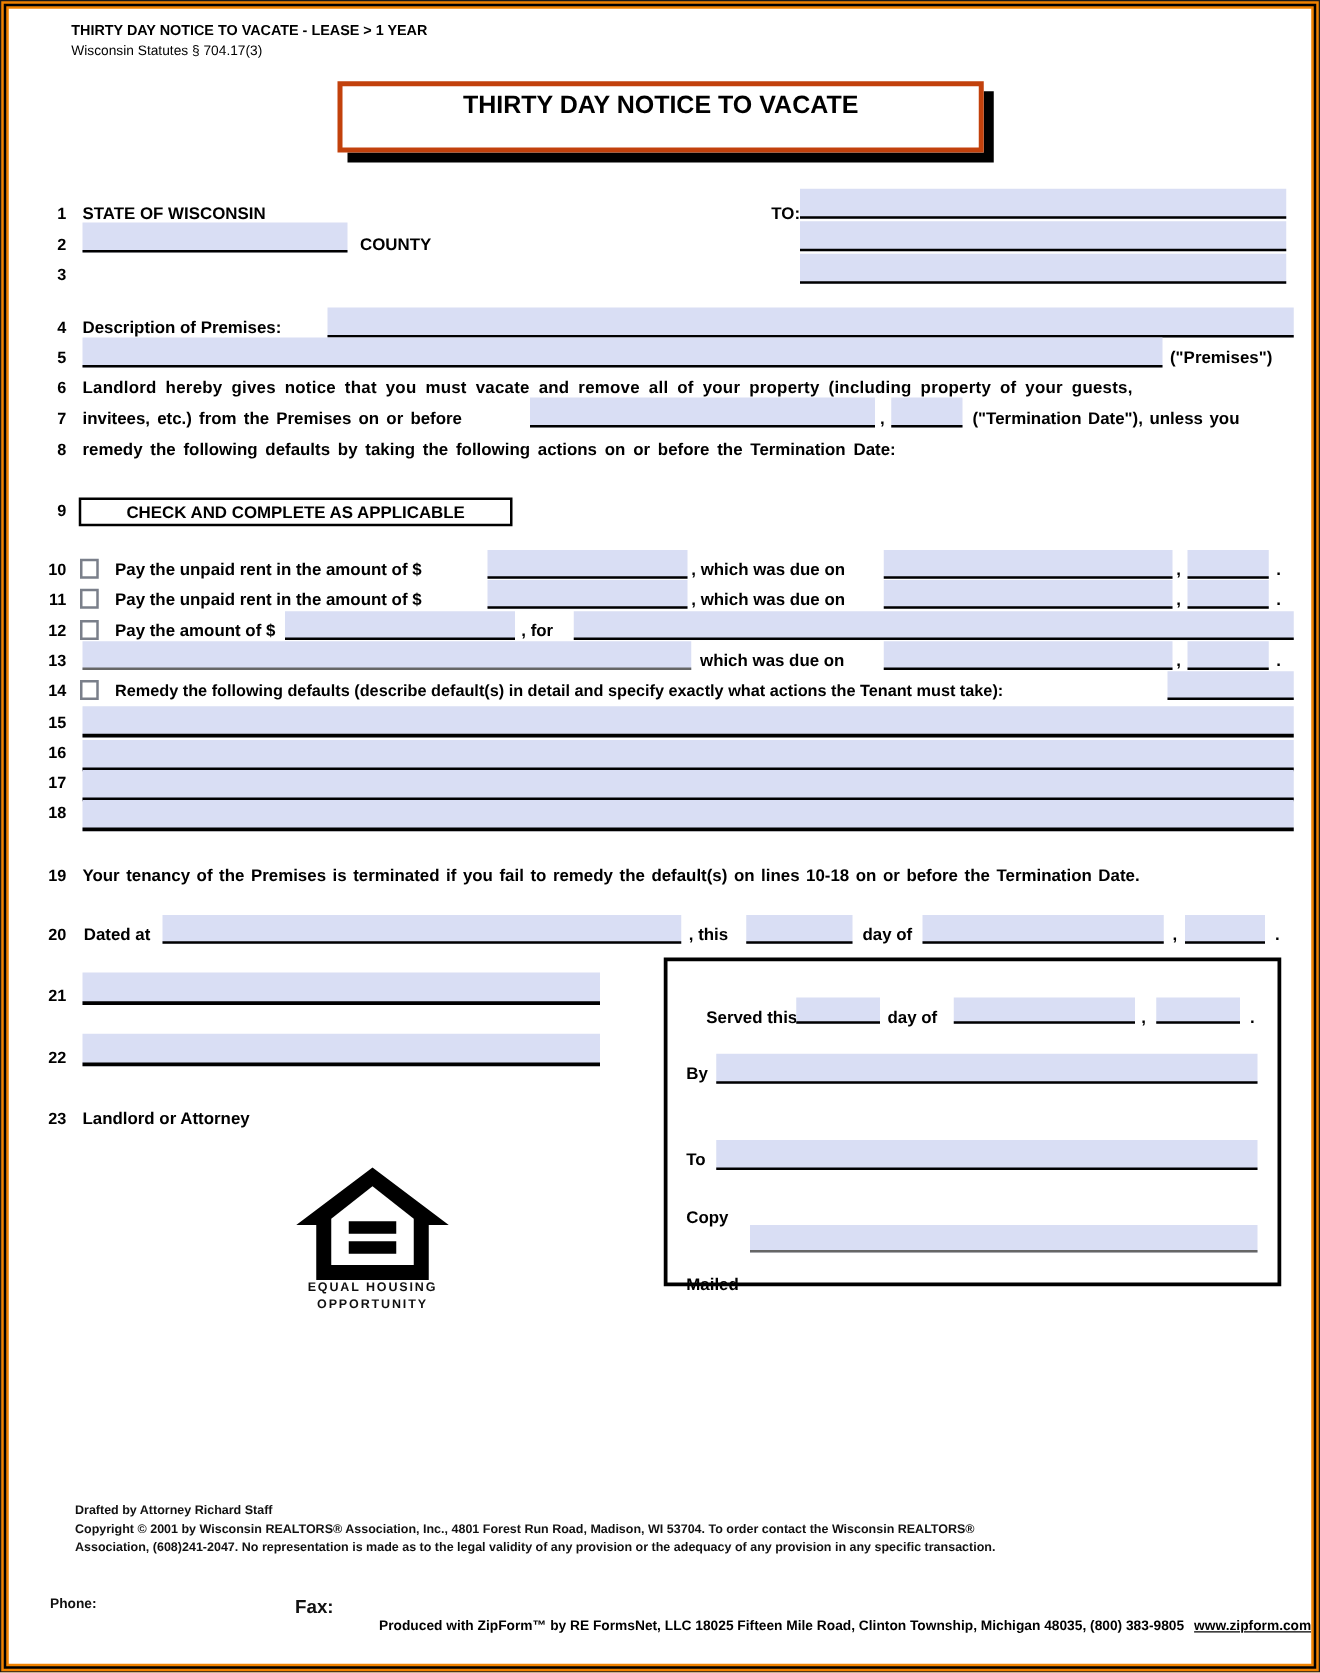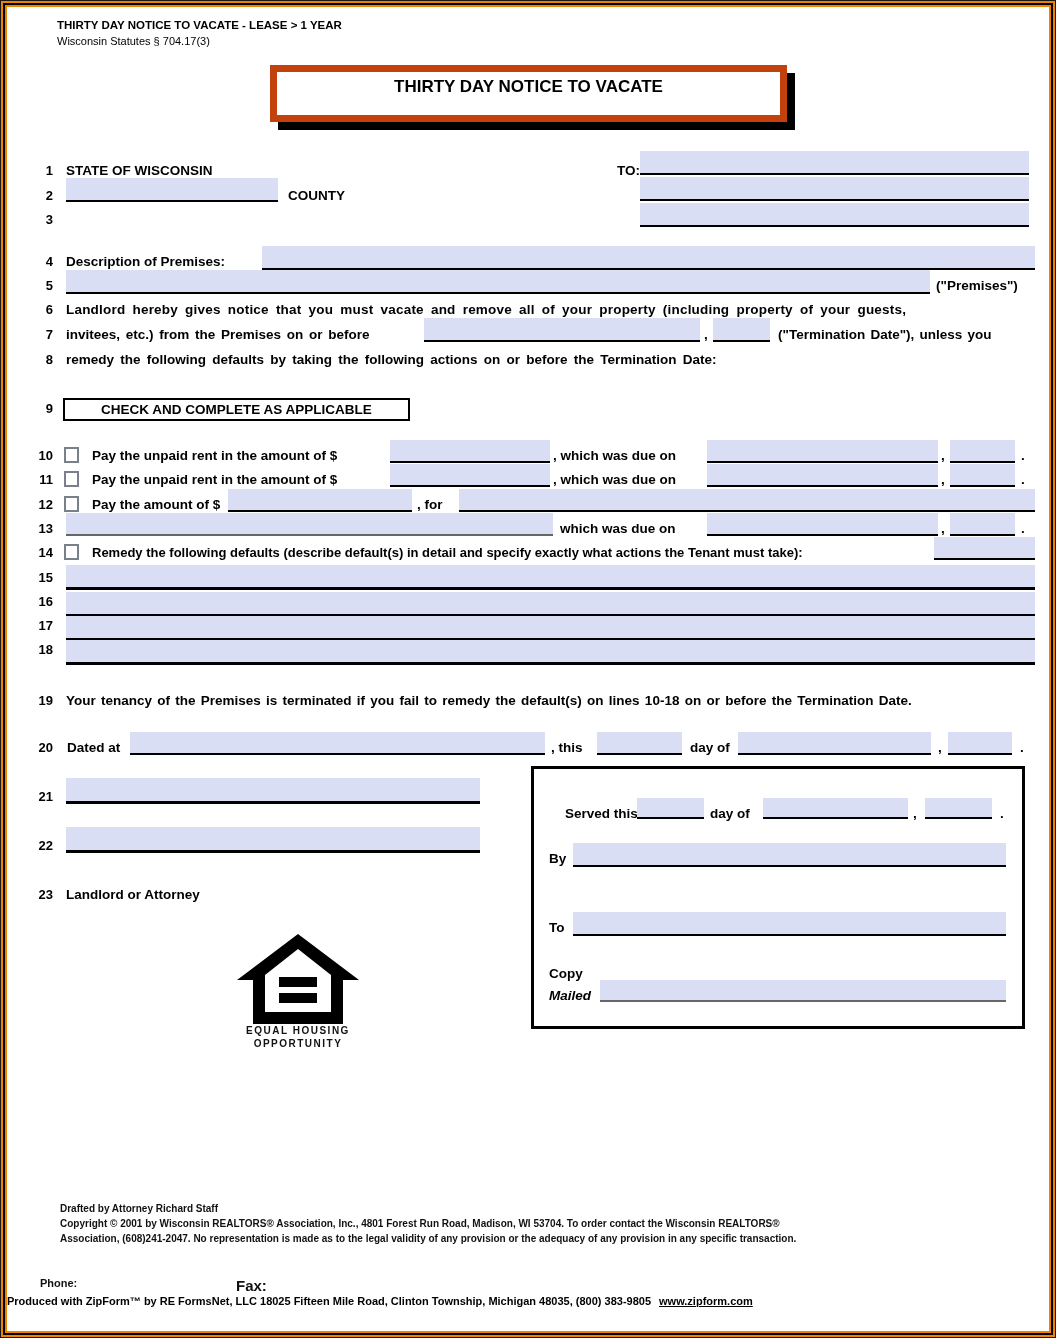--- a/index.html
+++ b/index.html
@@ -10,28 +10,28 @@
   .page { position:absolute; inset:7px; background:#fff; overflow:hidden; }
   .t { position:absolute; font-weight:bold; font-size:13.5px; color:#000; white-space:nowrap; }
   .reg { font-weight:normal; }
   .num { position:absolute; left:20px; width:26px; text-align:right; font-weight:bold; font-size:13px; color:#000; }
   .blank { position:absolute; background:var(--field,#d9def4); border-bottom:2px solid #000; height:23px; }
   .blank.thin { border-bottom:2px solid #666; }
   .blank.thick { border-bottom:3px solid #000; height:26px; }
   .cb { position:absolute; width:15px; height:16px; border:2px solid #7a7f8a; background:#fff; }
   .title-shadow { position:absolute; left:271px; top:66px; width:517px; height:57px; background:#000; }
   .title-box { position:absolute; left:263px; top:58px; width:517px; height:57px; background:#fff;
-               border:7px solid #c2410c; text-align:center; font-weight:bold; font-size:17px; line-height:24px; padding-top:3px; }
+               border:4px solid #c2410c; text-align:center; font-weight:bold; font-size:20px; line-height:24px; padding-top:3px; }
   .chk-hdr-box { position:absolute; left:56px; top:391px; width:347px; height:23px; border:2px solid #000;
                  text-align:center; font-weight:bold; font-size:13.5px; line-height:19px; }
   .served-box { position:absolute; left:524px; top:759px; width:494px; height:263px; border:3px solid #000; background:#fff; }
   .logo-caption { position:absolute; left:193px; width:196px; text-align:center; font-weight:bold;
                   font-size:10px; letter-spacing:1.5px; color:#111; }
   .ft { position:absolute; font-size:10px; font-weight:700; color:#111; white-space:nowrap; }
-  .produced { position:absolute; left:0; top:1288px; width:100%; text-align:left; font-size:11px; font-weight:700; color:#000; }
+  .produced { position:absolute; left:0; top:1288px; width:100%; text-align:right; font-size:11px; font-weight:700; color:#000;padding-left:20px; }
   .url { text-decoration:underline; margin-left:8px; }
   svg { display:block; }
 </style>
 </head>
 <body>
 
 <div class="f1"></div>
 <div class="f2"></div>
 <div class="page">
 
@@ -152,21 +152,21 @@
   <div class="t" style="left:703px; top:799px;">day of</div>
   <div class="blank" style="left:756px; top:791px; width:145px; height:21px;"></div>
   <div class="t" style="left:906px; top:799px;">,</div>
   <div class="blank" style="left:918px; top:791px; width:67px; height:21px;"></div>
   <div class="t" style="left:993px; top:799px;">.</div>
   <div class="t" style="left:542px; top:844px;">By</div>
   <div class="blank" style="left:566px; top:836px; width:433px; height:24px;"></div>
   <div class="t" style="left:542px; top:913px;">To</div>
   <div class="blank" style="left:566px; top:905px; width:433px; height:24px;"></div>
   <div class="t" style="left:542px; top:959px;text-align:center;">Copy</div>
-  <div class="t" style="left:542px; top:981px;font-style:italic;">Mailed</div>
+  <div class="t" style="left:542px; top:1013px;">Mailed</div>
   <div class="blank thin" style="left:593px; top:973px; width:406px; height:22px;"></div>
 
   <div style="position:absolute; left:228px; top:926px; width:126px; height:92px;">
     <svg width="126" height="92" viewBox="0 0 126 92">
       <polygon points="63,1 124,47 108,47 108,91 18,91 18,47 2,47" fill="#000"></polygon>
       <polygon points="63,16 96,42 96,79 30,79 30,42" fill="#fff"></polygon>
       <rect x="44" y="44" width="38" height="10" fill="#000"></rect>
       <rect x="44" y="60" width="38" height="10" fill="#000"></rect>
     </svg>
   </div>

